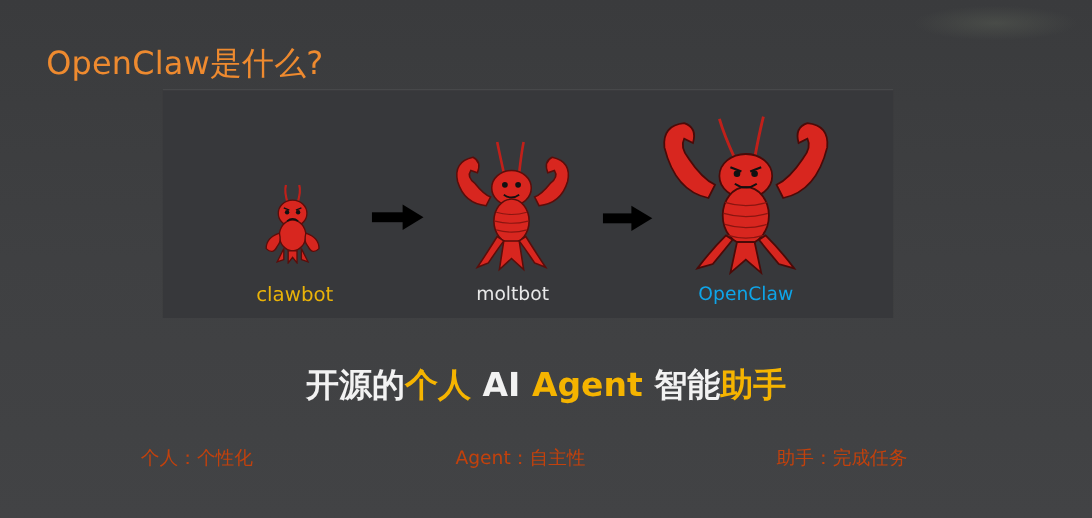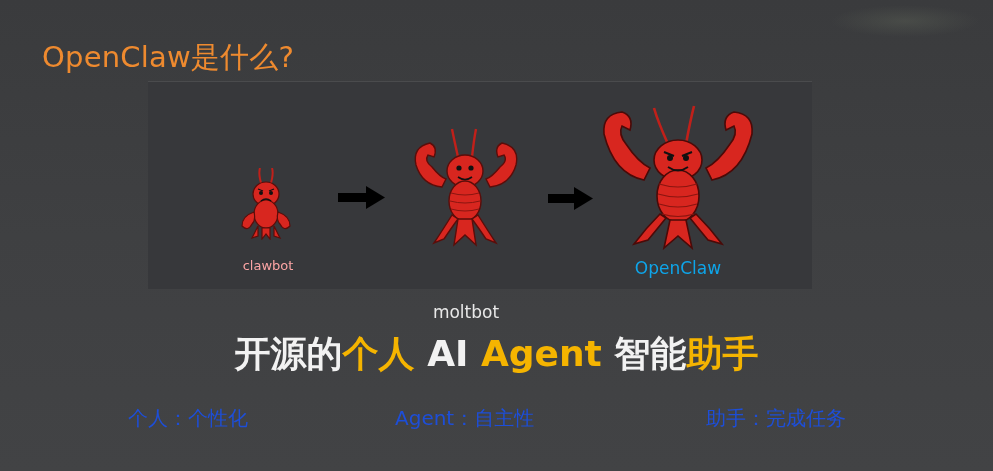--- a/index.html
+++ b/index.html
@@ -24,26 +24,26 @@
     position: absolute; left: 148px; top: 81px; width: 664px; height: 207px;
     background: #37383b;
     border-top: 1px solid #4a4b4d;
   }
   .stage {
     position: absolute; display: flex; flex-direction: column; align-items: center;
   }
   .arrow { position: absolute; }
   .tagline {
     position: absolute; left: 0; width: 993px; top: 330px; text-align: center;
-    font-size: 36px; color: #f2f2f2; font-weight: bold; white-space: nowrap;
+    font-size: 30px; color: #f2f2f2; font-weight: bold; white-space: nowrap;
   }
   .tagline .hl { color: #f5b400; }
   .points { position: absolute; top: 405px; left: 0; width: 993px; }
   .point {
-    position: absolute; font-size: 20px; color: #1d4ed8; white-space: nowrap;
+    position: absolute; font-size: 17px; color: #c2410c; white-space: nowrap;
   }
 </style>
 </head>
 <body>
 
 <div class="glow"></div>
 
 <div class="title">OpenClaw是什么?</div>
 
 <div class="panel">
@@ -115,26 +115,26 @@
         <path d="M60 90 Q80 96 100 90"></path>
         <path d="M61 100 Q80 106 99 100"></path>
         <path d="M64 110 Q80 115 96 110"></path>
     </g>
     <path d="M66 48 L76 52 M94 48 L84 52" stroke="#111" stroke-width="2"></path>
     <circle cx="72" cy="54" r="3" fill="#111"></circle>
     <circle cx="88" cy="54" r="3" fill="#111"></circle>
     <path d="M70 63 Q80 70 90 63" fill="none" stroke="#111" stroke-width="1.8"></path>
   </svg>
 
-  <span class="stage label" style="left:120px;top:176px;color:#fca5a5;font-size:13px;position:absolute;transform:translateX(-50%);">clawbot</span>
-  <span class="stage label" style="left:318px;top:176px;color:#e8e8e8;font-size:17px;position:absolute;transform:translateX(-50%);margin-top:44px;">moltbot</span>
+  <span class="stage label" style="left:120px;top:176px;color:#eab308;font-size:18px;position:absolute;transform:translateX(-50%);">clawbot</span>
+  <span class="stage label" style="left:318px;top:176px;color:#e8e8e8;font-size:17px;position:absolute;transform:translateX(-50%);">moltbot</span>
   <span class="stage label" style="left:530px;top:176px;color:#0ea5e9;font-size:17px;position:absolute;transform:translateX(-50%);">OpenClaw</span>
 </div>
 
 <div class="tagline">
   <span>开源的</span><span class="hl">个人</span><span style="white-space:pre"> AI </span><span class="hl">Agent</span><span style="white-space:pre"> 智能</span><span class="hl">助手</span>
 </div>
 
 <div class="points">
   <span class="point" style="left:128px">个人：个性化</span>
-  <span class="point" style="left:395px">Agent：自主性</span>
+  <span class="point" style="left:414px">Agent：自主性</span>
   <span class="point" style="left:706px">助手：完成任务</span>
 </div>
 
 </body></html>

